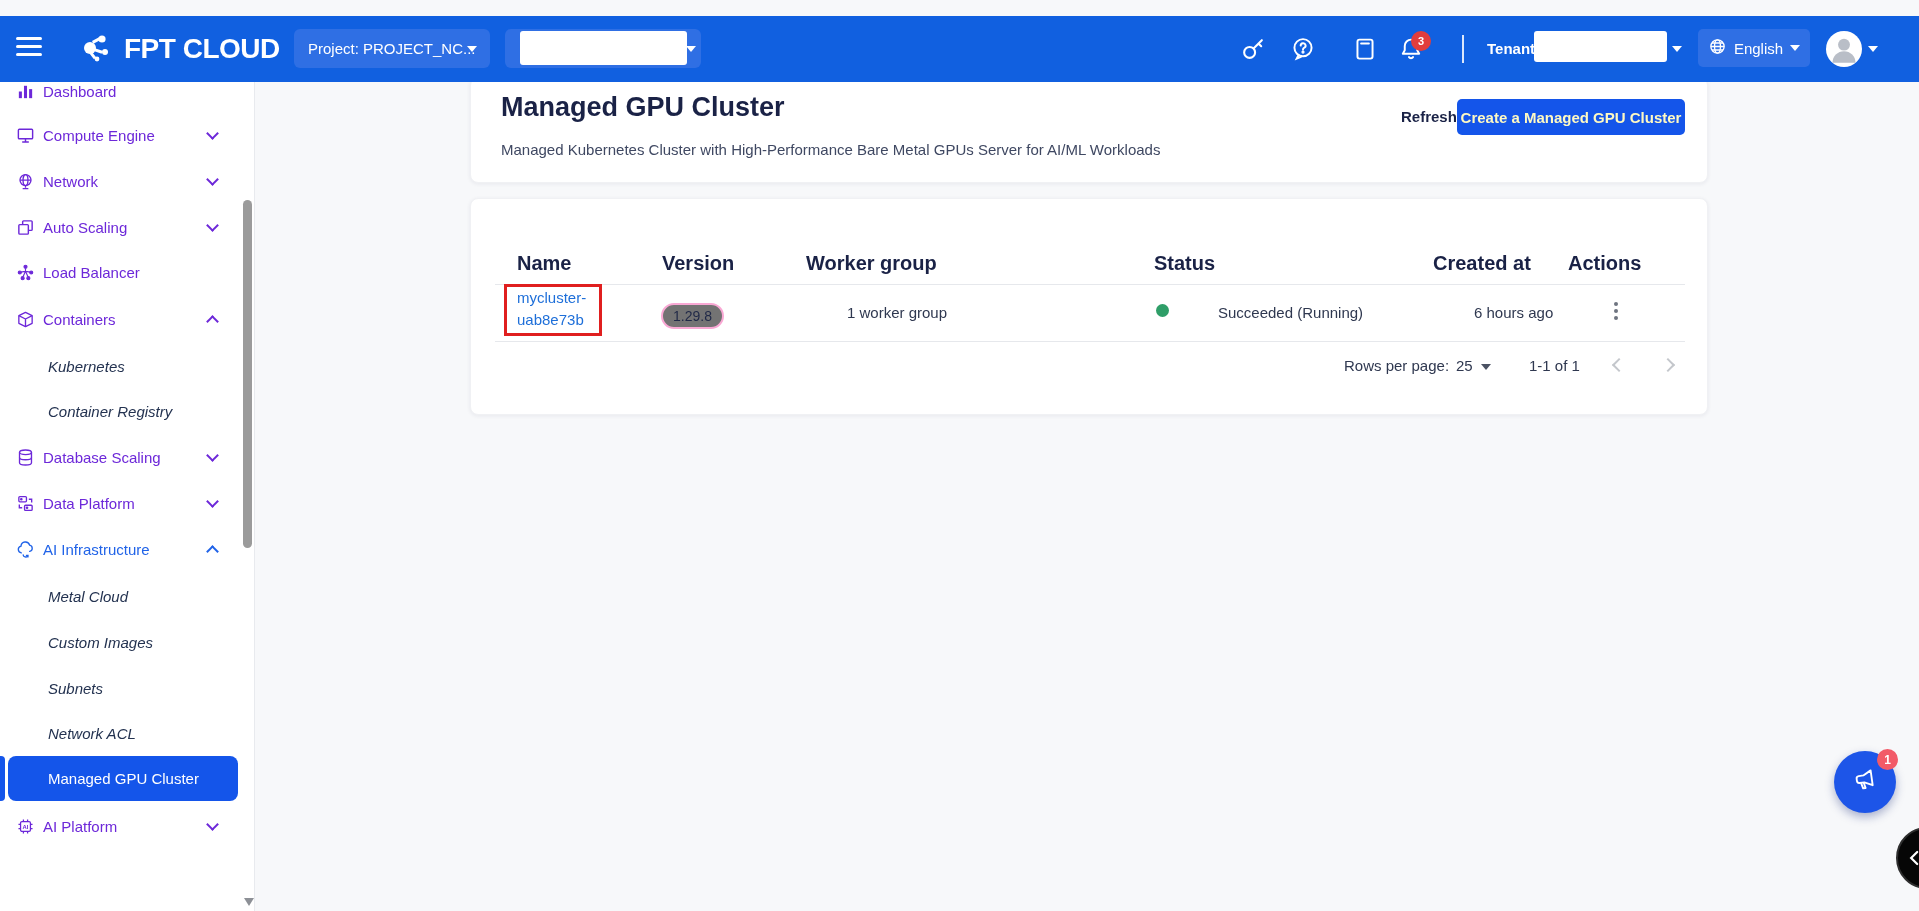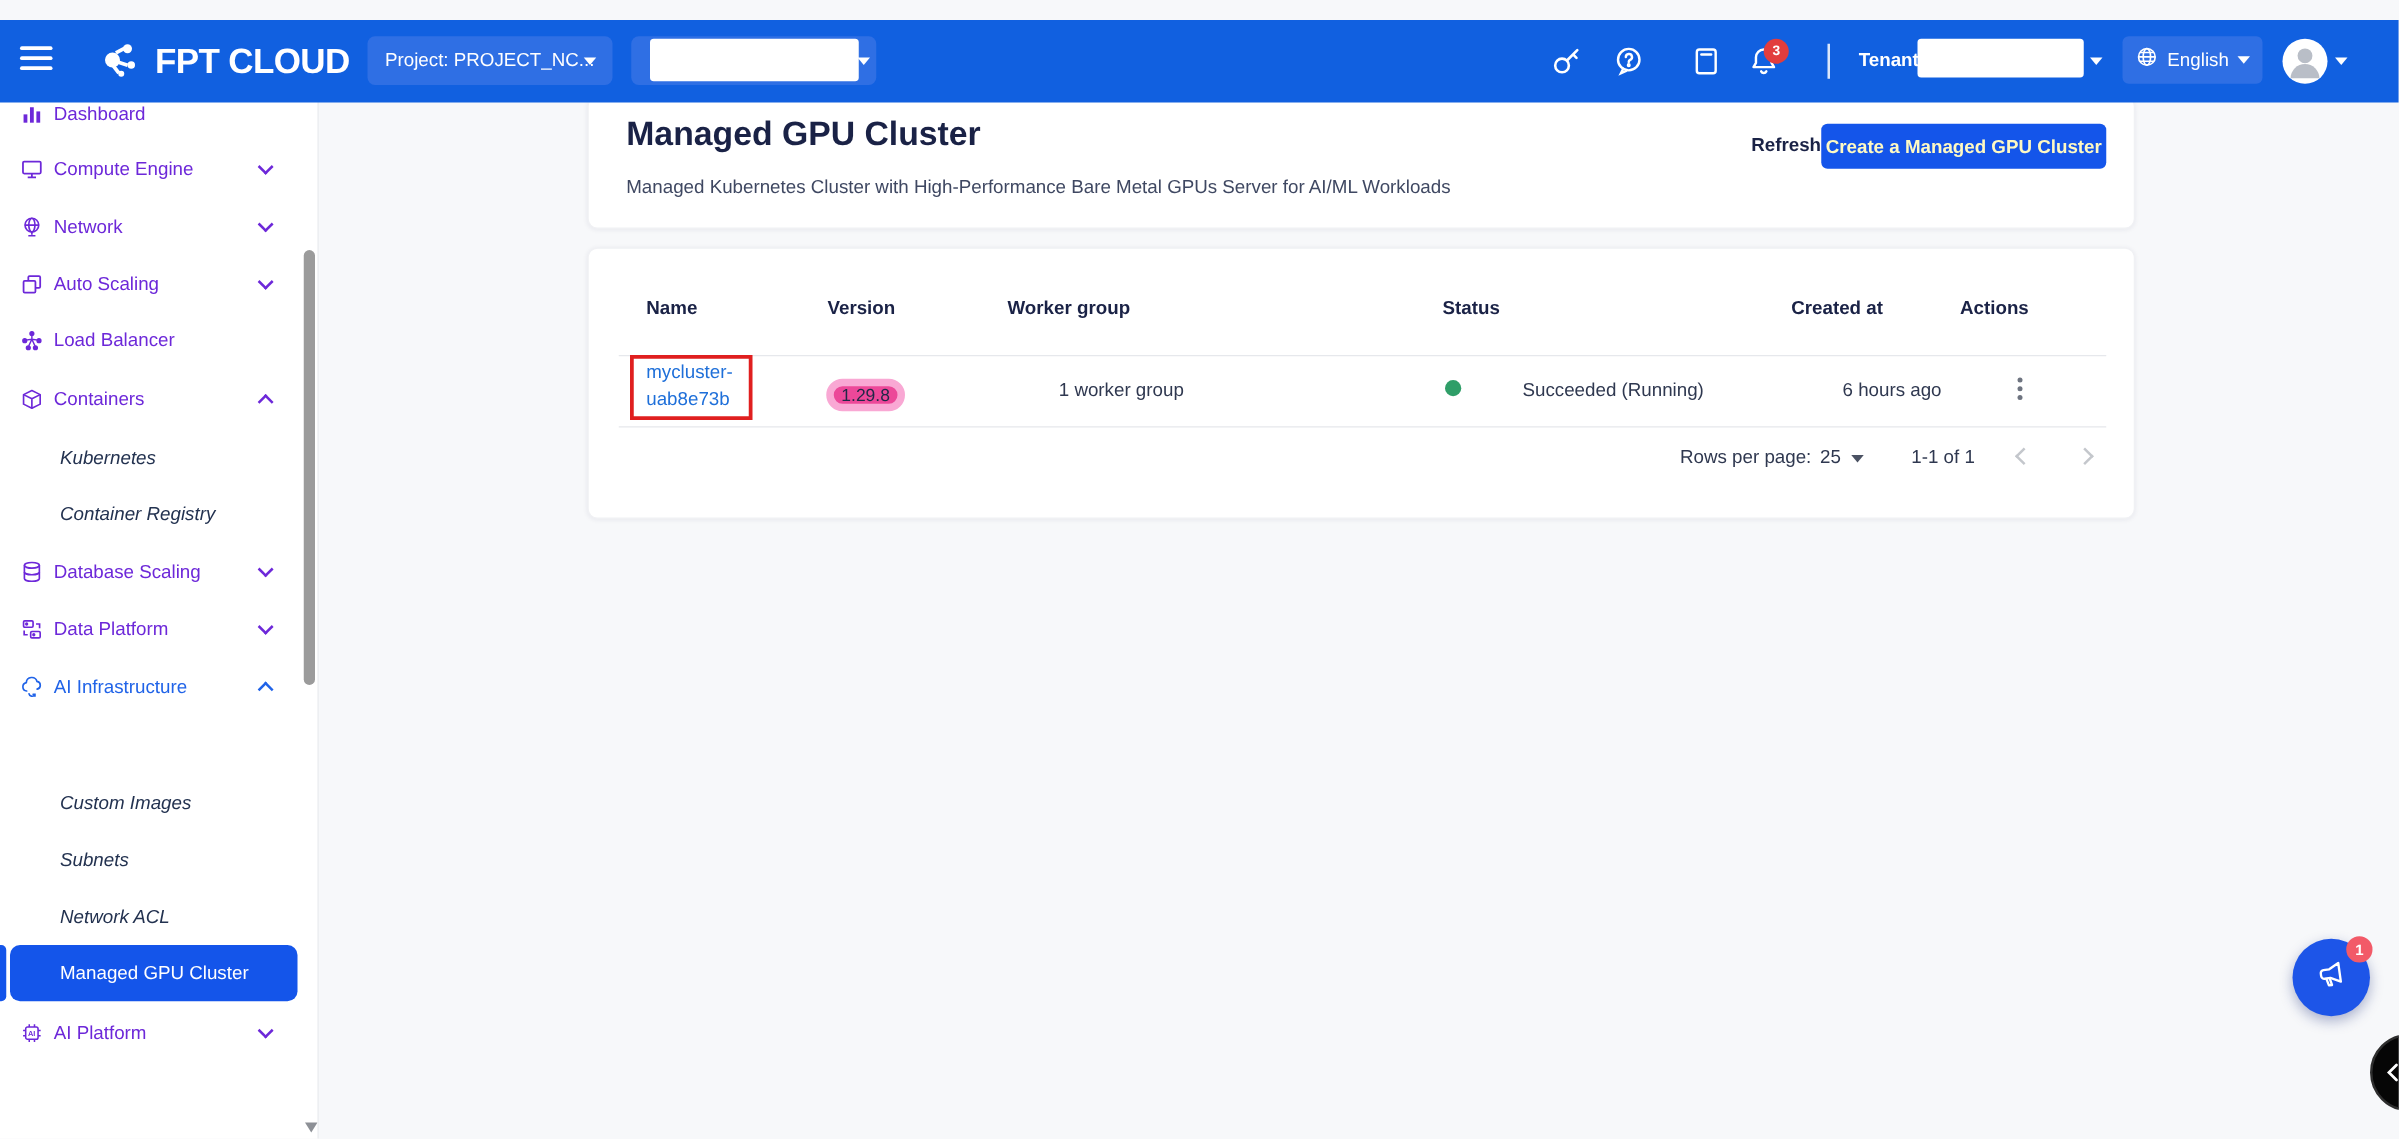--- a/index.html
+++ b/index.html
@@ -47,26 +47,26 @@
   
   .content { position:absolute; left:256px; top:66px; width:1663px; height:845px; background:#f7f8fa; }
   .card { position:absolute; background:#fff; border-radius:8px; box-shadow:0 1px 4px rgba(25,35,70,0.07); border:1px solid #f0f1f4; }
   .title-card { left:214px; top:11px; width:1238px; height:106px; }
   .page-title { position:absolute; left:30px; top:14px; font-size:27px; font-weight:700; color:#1a2246; }
   .page-subtitle { position:absolute; left:30px; top:63px; font-size:15px; color:#3f4862; }
   .refresh-btn { position:absolute; left:930px; top:25px; width:60px; height:26px; font-size:15px; font-weight:600; color:#1a2246; display:flex; align-items:center; cursor:pointer; background:none; border:none; font-family:inherit; }
   .create-btn { position:absolute; left:986px; top:21px; width:228px; height:36px; background:#1455ea; border:none; border-radius:5px; color:#fef9c3; font-size:15px; font-weight:700; cursor:pointer; font-family:inherit; }
 
   .table-card { left:214px; top:132px; width:1238px; height:217px; }
-  .th { position:absolute; top:39px; font-size:15px; font-weight:700; color:#1a2246; }
+  .th { position:absolute; top:53px; font-size:20px; font-weight:700; color:#1a2246; }
   .hr { position:absolute; left:24px; width:1190px; height:1px; background:#e6e8ec; }
   .cell { position:absolute; font-size:15px; color:#2f3850;margin-left:41px; }
   .annotation-box { position:absolute; left:33px; top:85px; width:98px; height:52px; border:3px solid #e01f1f; }
   .name-link { position:absolute; left:46px; top:88px; font-size:15px; line-height:22px; color:#1e6fd9; cursor:pointer; text-align:left; }
-  .version-chip { position:absolute; left:190px; top:104px; width:63px; height:26px; border:6px solid #f9a8d4; border-radius:13px; font-size:14px; color:#1f2847; display:flex; align-items:center; justify-content:center; background:#ec4899; }
+  .version-chip { position:absolute; left:190px; top:104px; width:63px; height:26px; border:2px solid #f9a8d4; border-radius:13px; font-size:14px; color:#1f2847; display:flex; align-items:center; justify-content:center; background:#737373; }
   .status-dot { position:absolute; left:685px; top:105px; width:13px; height:13px; border-radius:50%; background:#2f9e68; }
   .kebab { position:absolute; left:1134px; top:98px; width:22px; height:28px; display:flex; flex-direction:column; align-items:center; justify-content:center; gap:3px; cursor:pointer; }
   .kebab i { width:4px; height:4px; border-radius:50%; background:#6e7480; }
   .pag { position:absolute; font-size:15px; color:#2f3850; }
   .caret-down-d { width:0; height:0; border-left:5px solid transparent; border-right:5px solid transparent; border-top:6px solid #4b5263; }
   .pg-arrow { width:10px; height:10px; border-left:2px solid #c4c7cc; border-bottom:2px solid #c4c7cc; position:absolute; cursor:default; }
   .pg-arrow.left { transform:rotate(45deg); }
   .pg-arrow.right { transform:rotate(225deg); }
 
   
@@ -275,20 +275,23 @@
       <span class="s-ico">
         <svg width="19" height="19" viewBox="0 0 20 20" fill="none" stroke="currentColor" stroke-width="1.4" stroke-linecap="round">
             <path d="M5.6 13.5a3.6 3.6 0 0 1-.3-7.1 4.6 4.6 0 0 1 9-1 3.3 3.3 0 0 1 .1 6.5"></path>
             <path d="M7.6 15.8a2.6 2.6 0 0 0 4.6 1.1M12.6 17.8v-1.6H11"></path>
           </svg>
       </span>
       <span class="s-lbl">AI Infrastructure</span>
       <span class="chev up"></span>
     </div>
 
+    <div class="side-sub" style="top:514px">
+      <span class="s-lbl">Metal Cloud</span>
+    </div>
     <div class="side-sub" style="top:560px">
       <span class="s-lbl">Custom Images</span>
     </div>
     <div class="side-sub" style="top:606px">
       <span class="s-lbl">Subnets</span>
     </div>
     <div class="side-sub" style="top:651px">
       <span class="s-lbl">Network ACL</span>
     </div>
 

